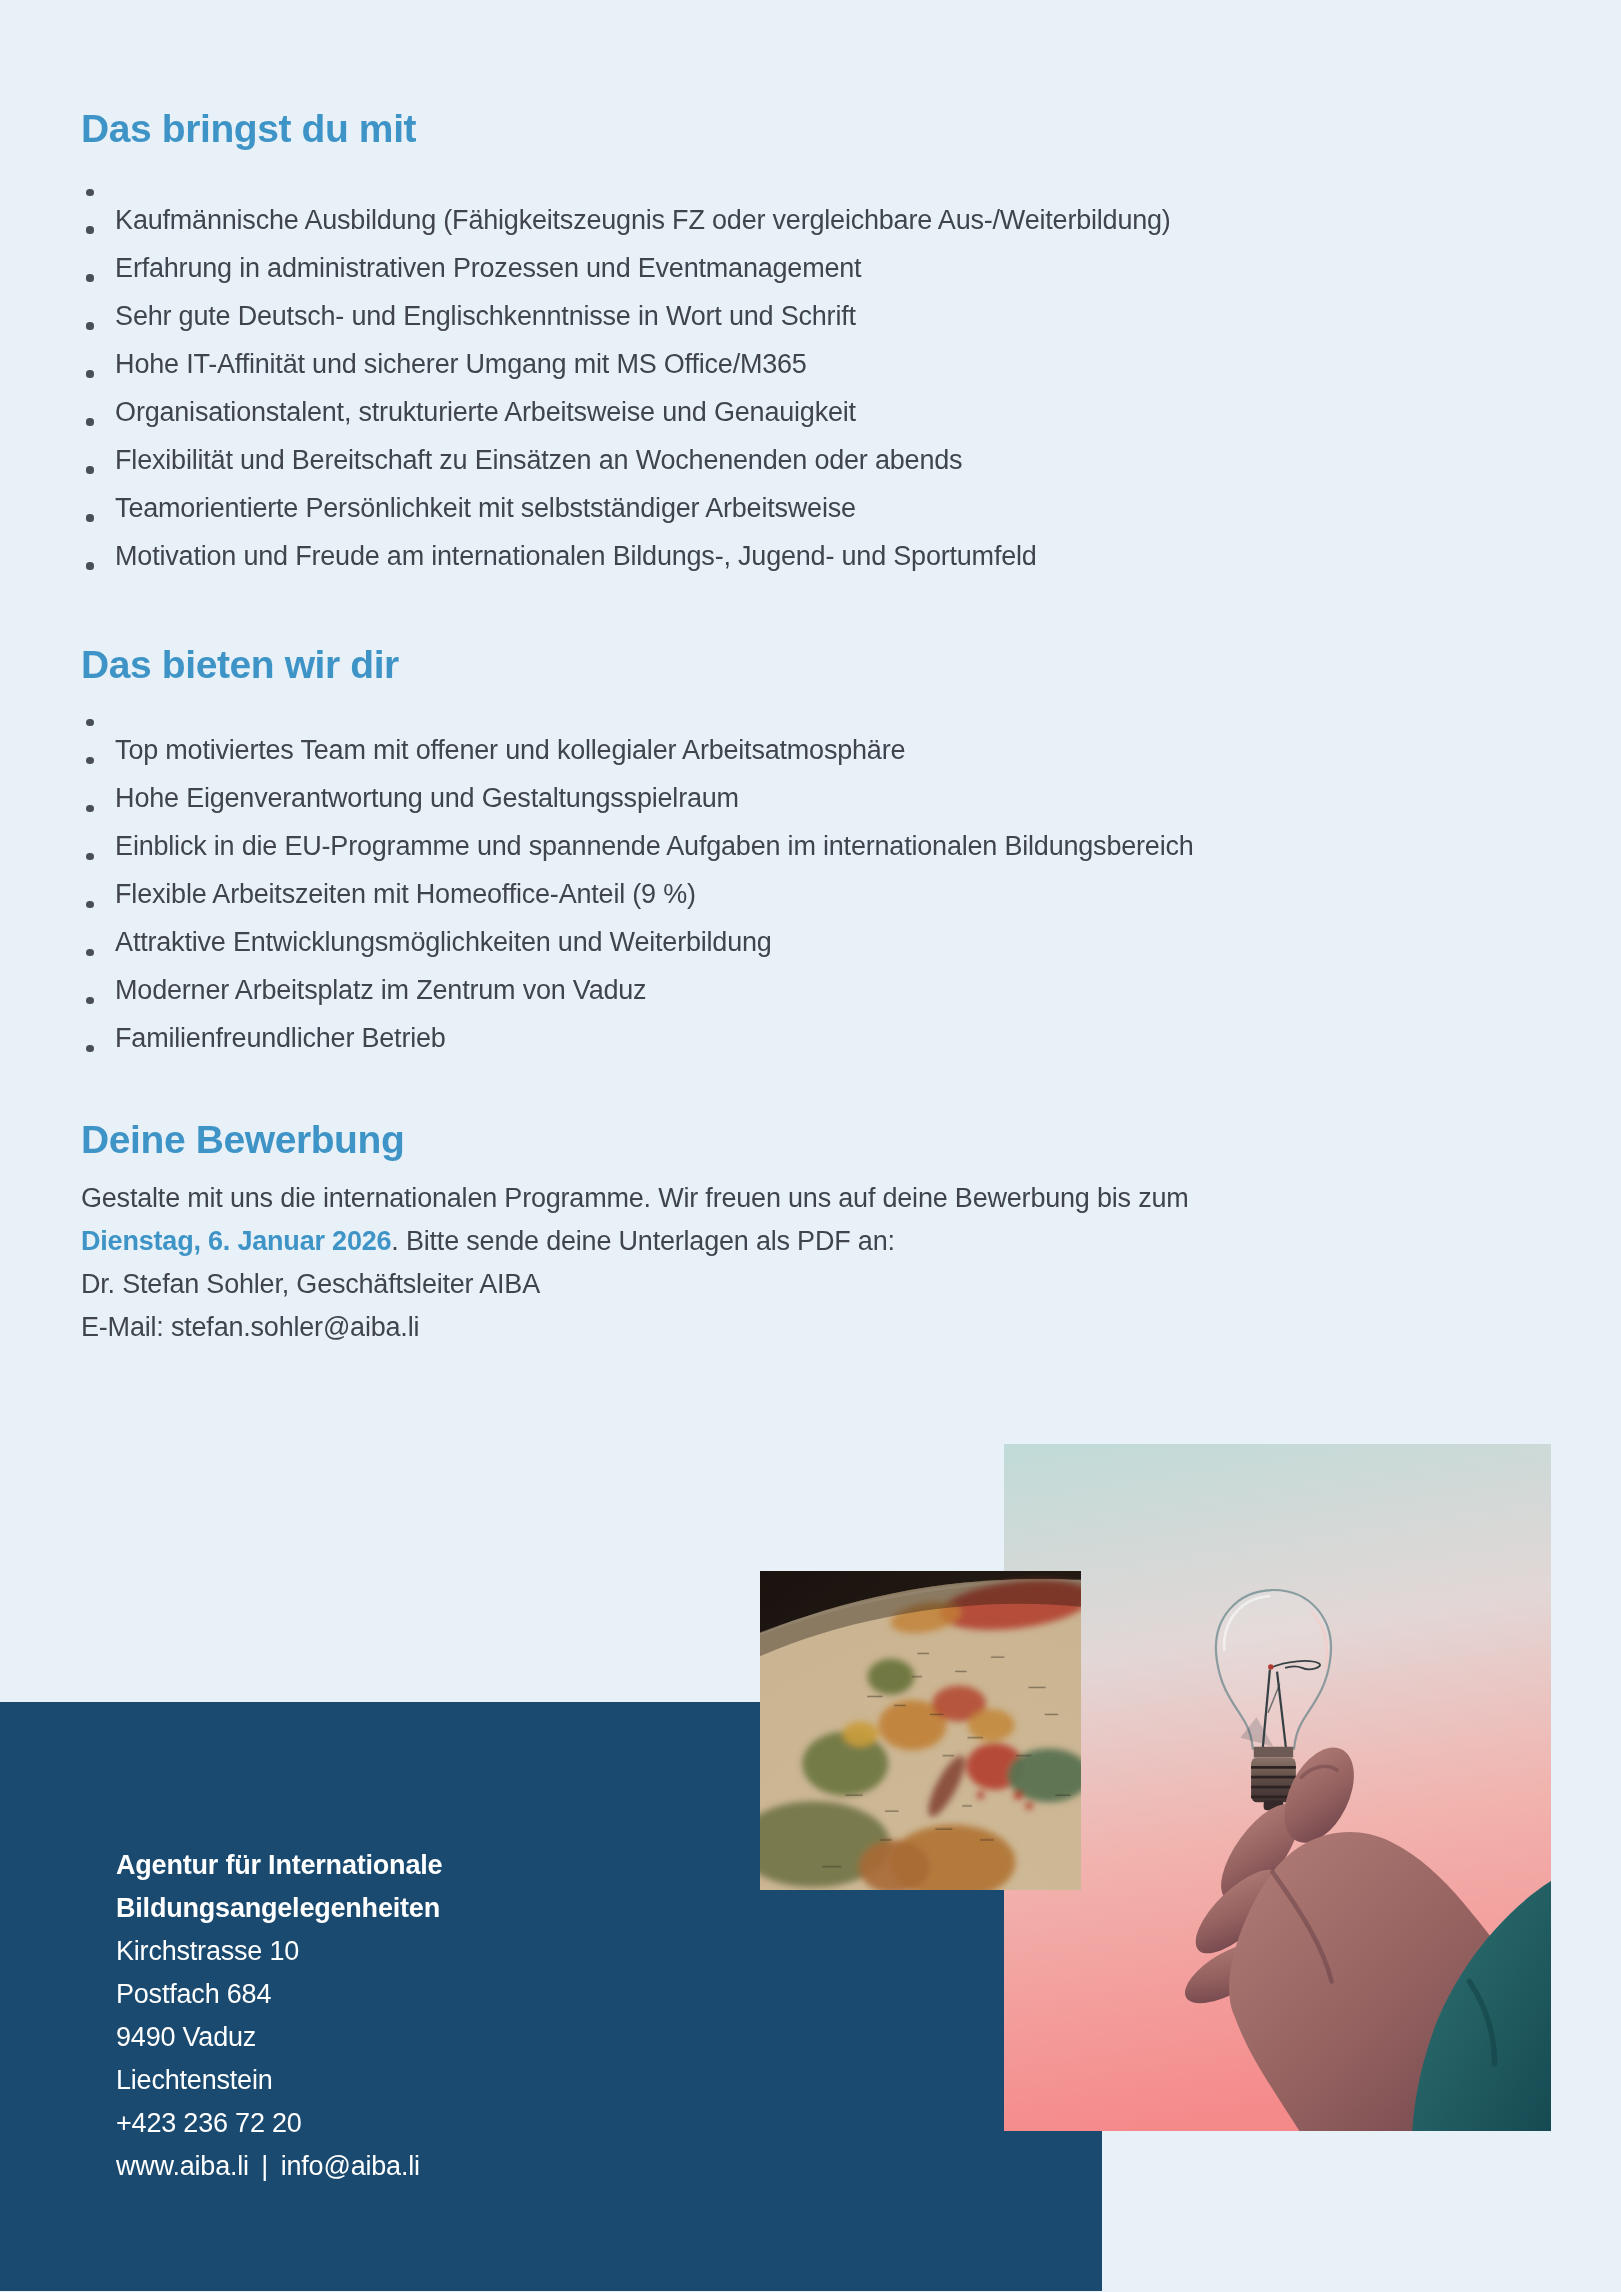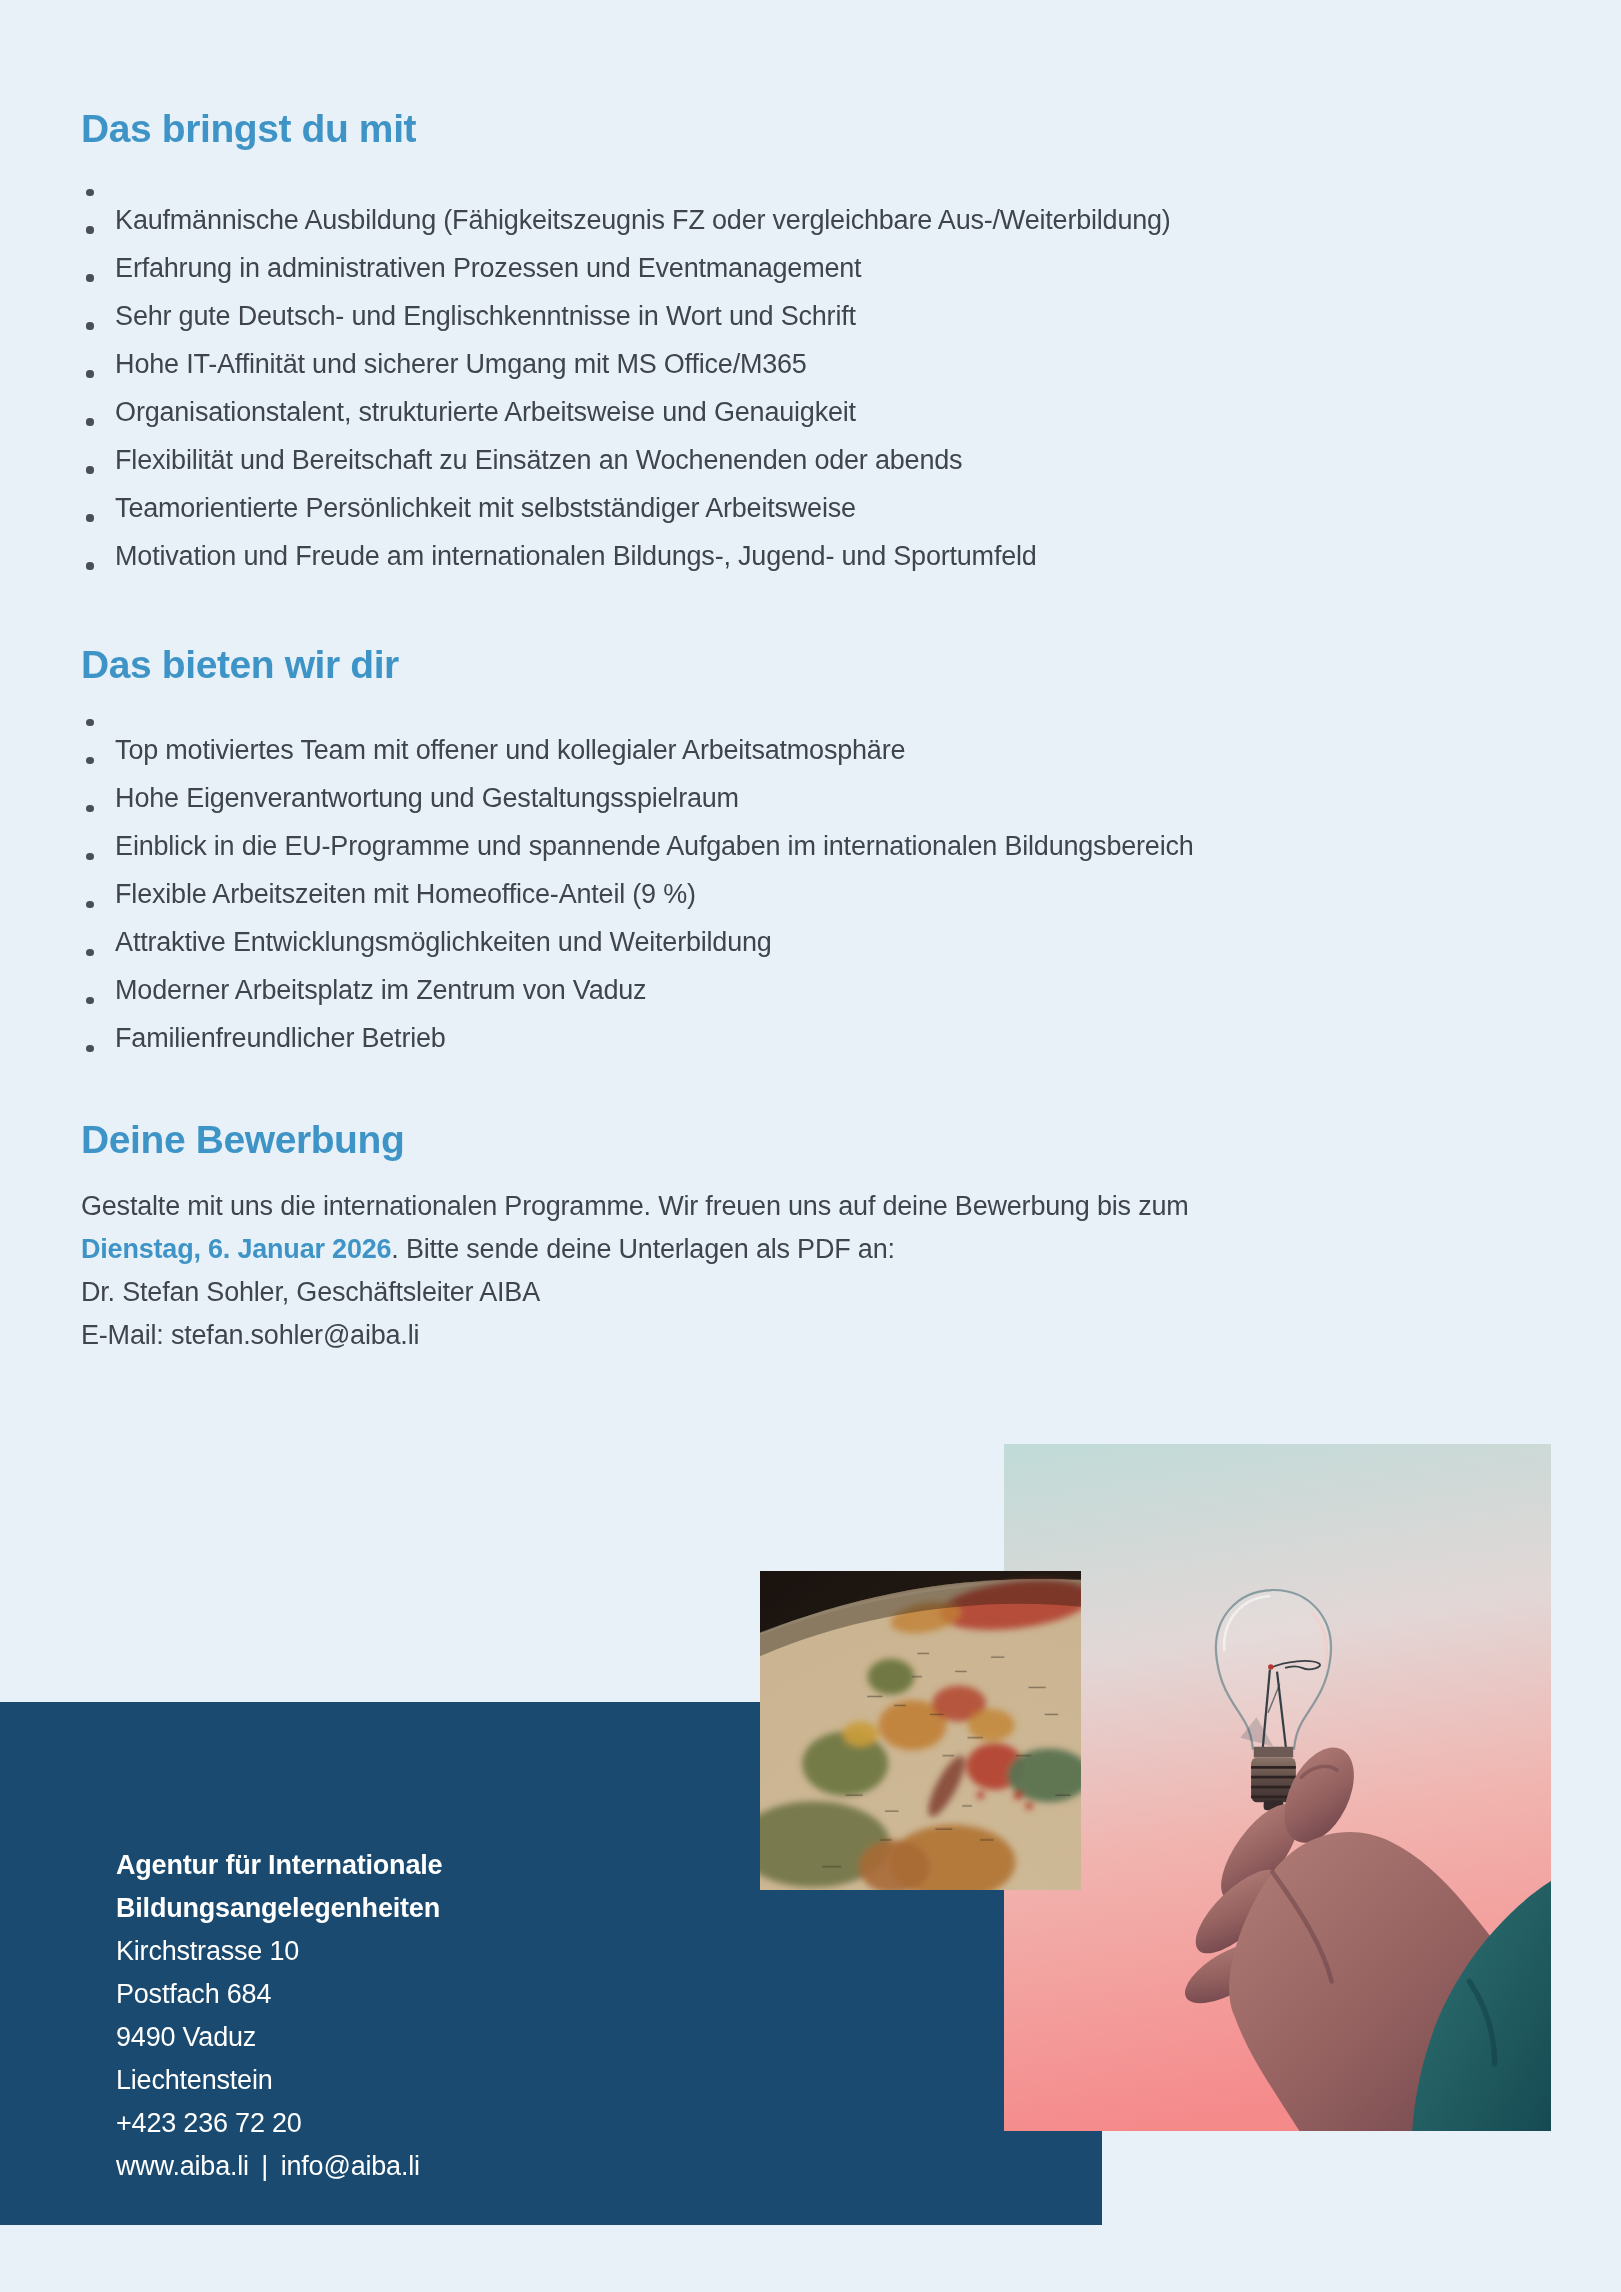--- a/index.html
+++ b/index.html
@@ -38,29 +38,29 @@
     font-size:27px; line-height:48px;
   }
   .dot{
     flex:0 0 auto;
     width:7.2px; height:7.2px; border-radius:50%;
     background:#4a4f57;
     margin:20.6px 21.5px 0 5.4px;
   }
   .apply{margin-top:56px;}
   .apply p{
-    margin-top:24px;
+    margin-top:16px;
     font-size:27px; line-height:43px;
   }
   .deadline{color:var(--blue); font-weight:700;}
 
   
   .footer-block{
     position:absolute; left:0; top:1702px;
-    width:1102px; height:523px;
+    width:1102px; height:589px;
     background:var(--navy);
     z-index:1;
   }
   .photo-bulb{
     position:absolute; left:1004px; top:1444px;
     width:547px; height:687px; z-index:2;
   }
   .photo-globe{
     position:absolute; left:760px; top:1571px;
     width:321px; height:319px; z-index:3;

